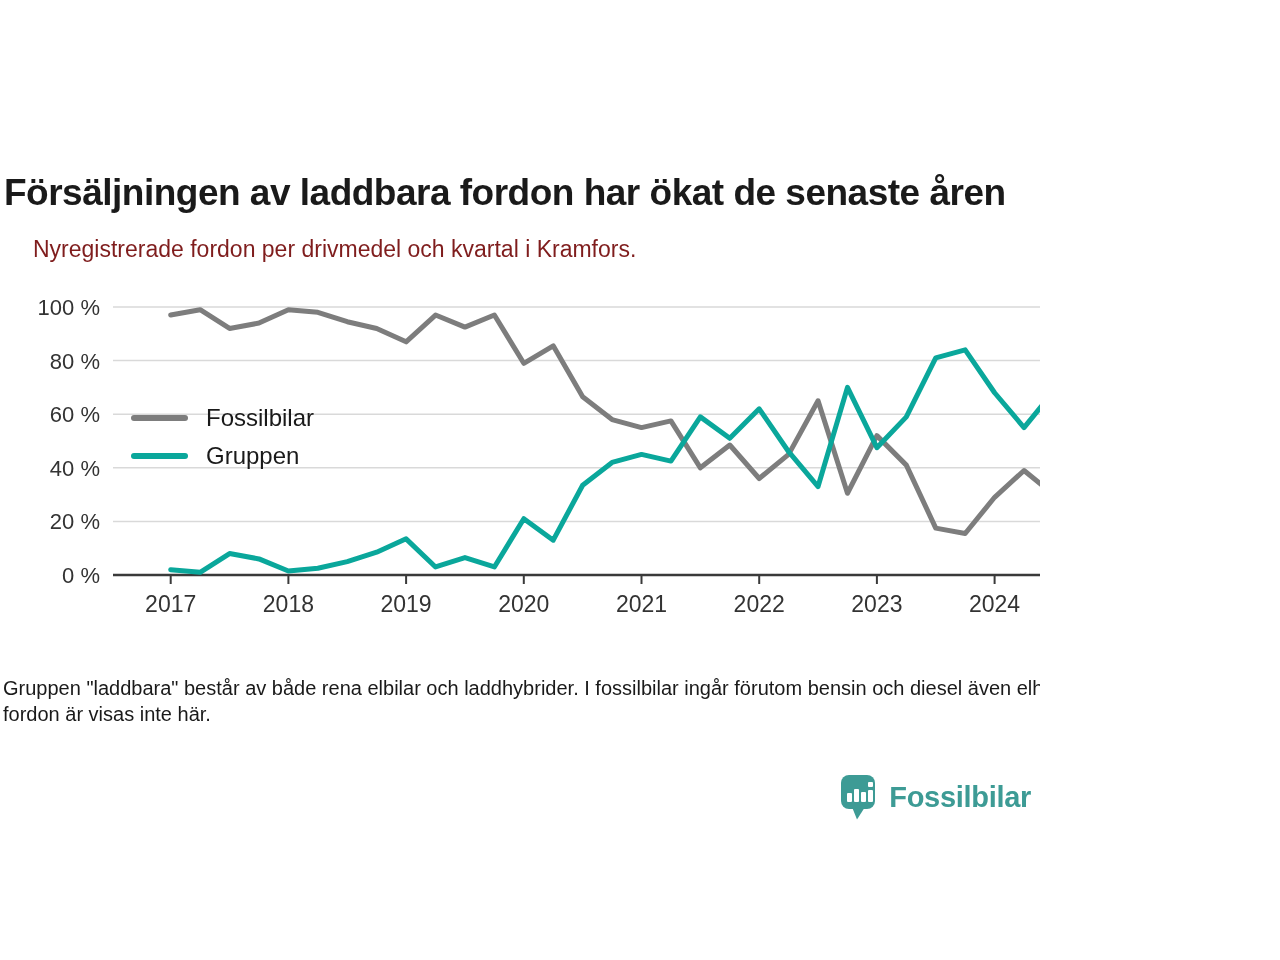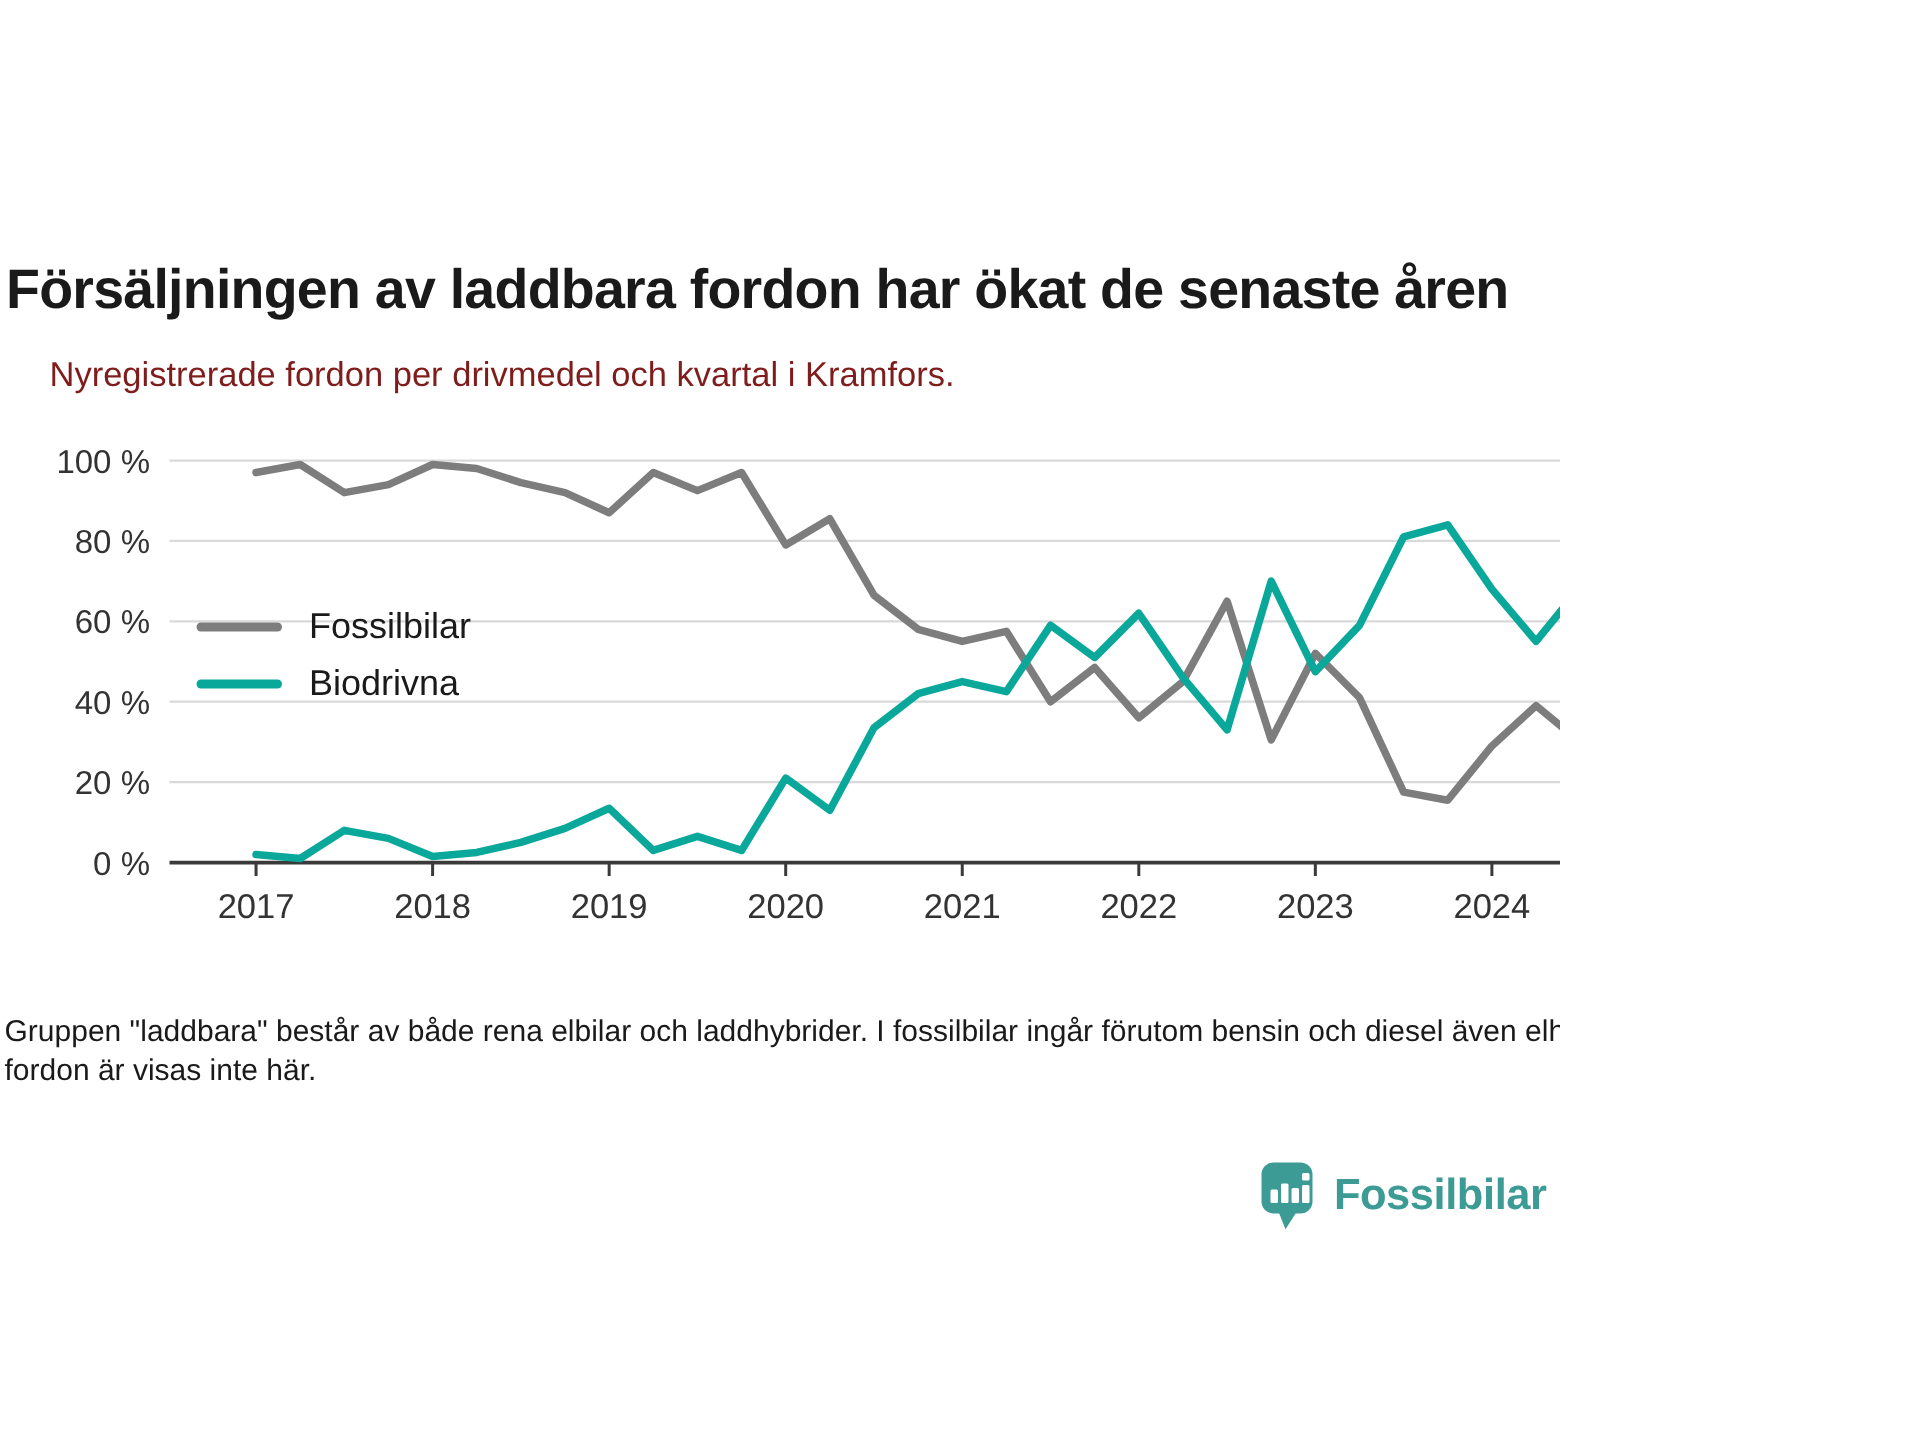--- a/index.html
+++ b/index.html
@@ -65,21 +65,21 @@
       <polyline points="170.7,289.64 200.125,292.32 229.54999999999998,273.56 258.975,278.92 288.4,290.98 317.825,288.3 347.25,281.6 376.67499999999995,272.22 406.1,258.82 435.525,286.96 464.95,277.58 494.375,286.96 523.8,238.72 553.225,260.15999999999997 582.65,205.22 612.075,182.44 641.5,174.39999999999998 670.925,181.1 700.3499999999999,136.88 729.7750000000001,158.32 759.2,128.84 788.625,171.72 818.05,206.56 847.4749999999999,107.39999999999998 876.9000000000001,167.7 906.325,136.88 935.75,77.91999999999999 965.175,69.88 994.5999999999999,112.75999999999999 1024.025,147.6 1053.45,111.41999999999999 1082.875,98.01999999999998 1112.3,122.13999999999999 1141.725,139.56 1171.15,122.13999999999999 1200.575,112.75999999999999" fill="none" stroke="#0aa79b" stroke-width="5" stroke-linejoin="round" stroke-linecap="round"></polyline>
     </svg>
 
   <div class="legend">
     <div class="legend-row">
       <span class="swatch" style="background: rgb(125, 125, 125);"></span>
       <span class="legend-label">Fossilbilar</span>
     </div>
     <div class="legend-row">
       <span class="swatch" style="background: rgb(10, 167, 155);"></span>
-      <span class="legend-label">Biodrivna</span>
+      <span class="legend-label">Gruppen</span>
     </div>
   </div>
 
   <div class="footnote">Gruppen "laddbara" består av både rena elbilar och laddhybrider. I fossilbilar ingår förutom bensin och diesel även elhybrider. Biodrivna fordon är visas inte här.</div>
 
   <div class="branding">
     <svg class="brand-icon" width="36" height="46" viewBox="0 0 36 46">
       <rect class="brand-fill" x="1" y="1" width="34" height="34" rx="8" fill="#3d9b95"></rect>
       <path class="brand-fill" d="M12 33 L25 33 L17 45.5 Z" fill="#3d9b95"></path>
       <rect x="7" y="19" width="5" height="9" rx="1" fill="#ffffff"></rect>

